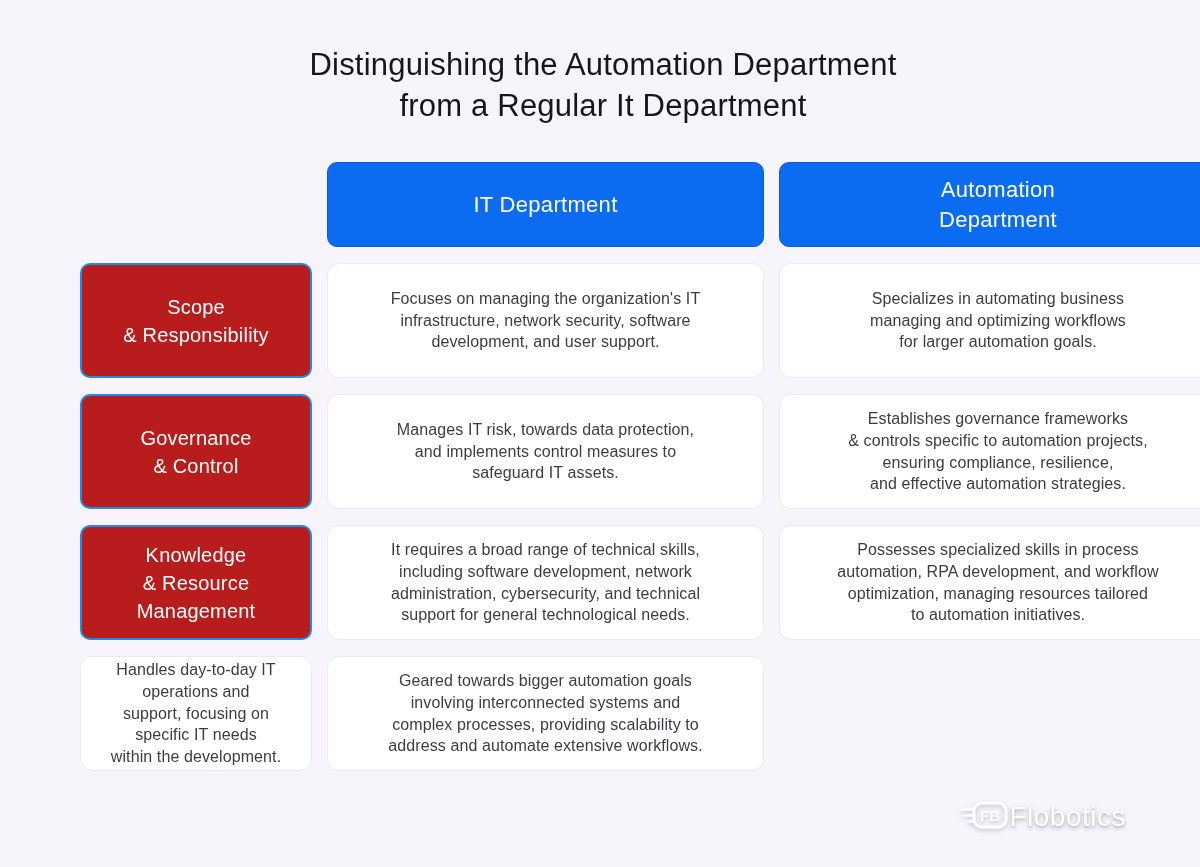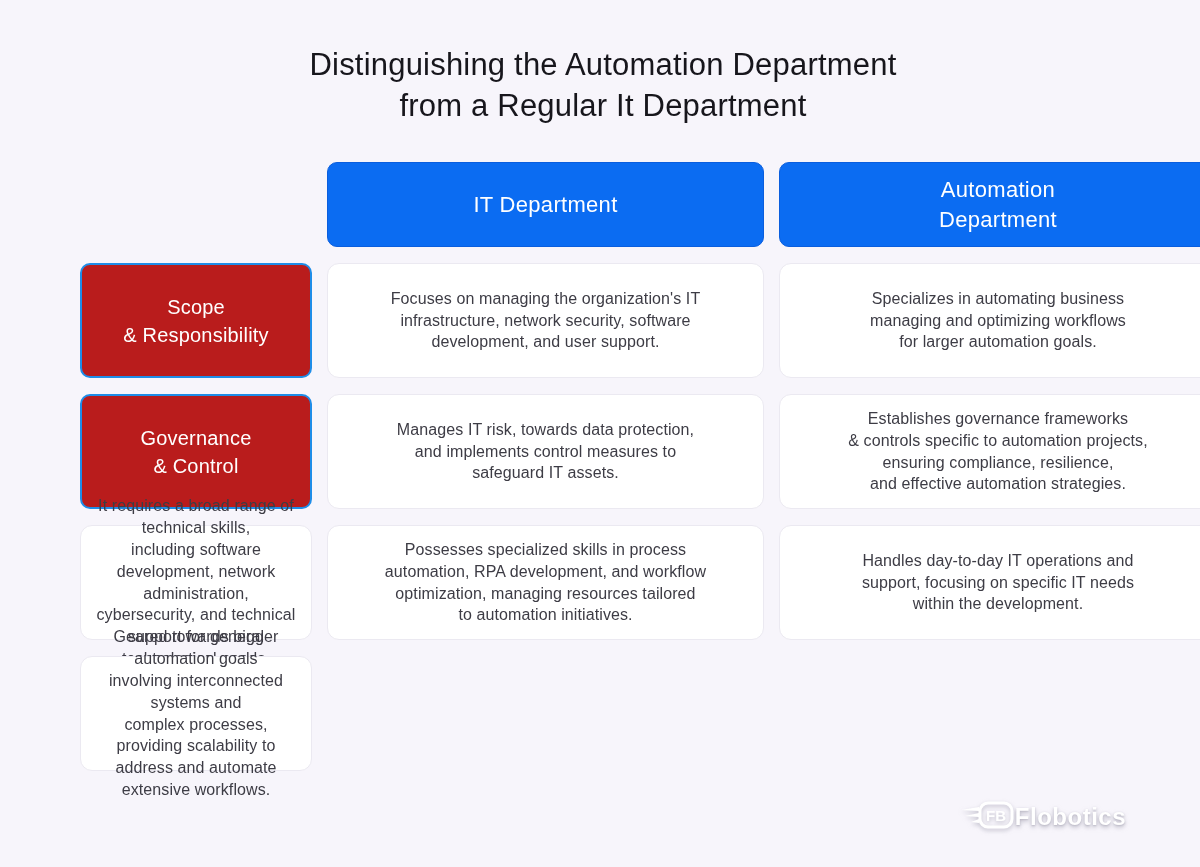--- a/index.html
+++ b/index.html
@@ -81,22 +81,22 @@
     box-sizing: border-box;
   }
   .logo {
     position: absolute;
     right: 74px; bottom: 30px;
     display: flex; align-items: center; gap: 0;
     filter: drop-shadow(0 2px 2px rgba(150,148,165,0.55));
   }
   .logo-text {
     color: #ffffff;
-    font-size: 24px;
-    font-weight: 700;
+    font-size: 28px;
+    font-weight: 400;
     letter-spacing: 0.5px;
     text-shadow: 0 1px 2px rgba(150,148,165,0.45);
   }
 </style>
 </head>
 <body>
 
 <div class="canvas">
 
   <div class="title">Distinguishing the Automation Department
@@ -121,20 +121,23 @@
     <div class="row-header">Governance
 &amp; Control</div>
     <div class="cell">Manages IT risk, towards data protection,
 and implements control measures to
 safeguard IT assets.</div>
     <div class="cell">Establishes governance frameworks
 &amp; controls specific to automation projects,
 ensuring compliance, resilience,
 and effective automation strategies.</div>
 
+    <div class="row-header">Knowledge
+&amp; Resource
+Management</div>
     <div class="cell">It requires a broad range of technical skills,
 including software development, network
 administration, cybersecurity, and technical
 support for general technological needs.</div>
     <div class="cell">Possesses specialized skills in process
 automation, RPA development, and workflow
 optimization, managing resources tailored
 to automation initiatives.</div>
 
     <div class="cell">Handles day-to-day IT operations and

